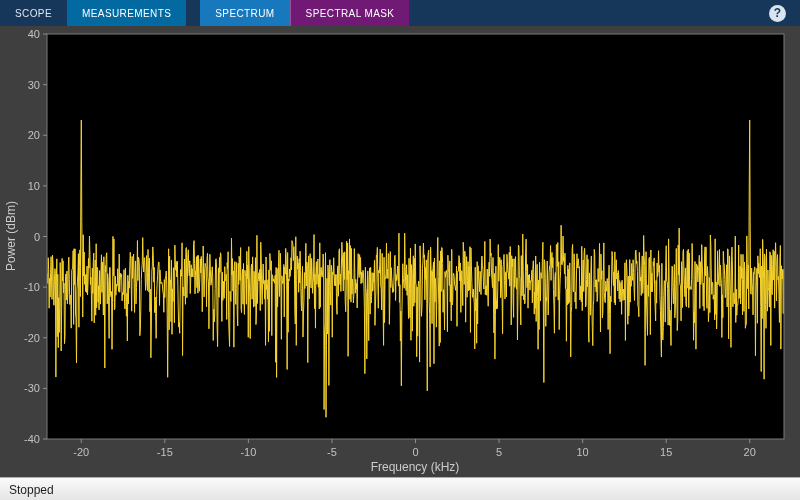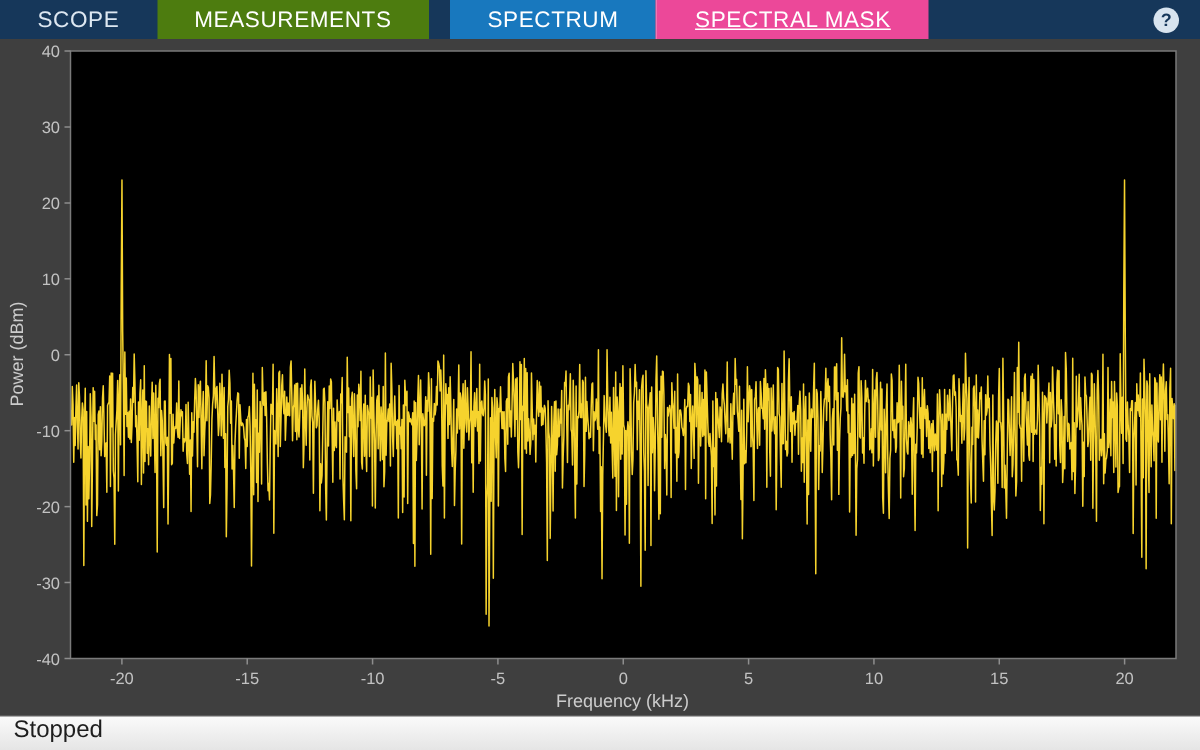--- a/index.html
+++ b/index.html
@@ -10,22 +10,22 @@
     background:#3F3F3F;
   }
   
   .tabbar{
     flex:0 0 26px;height:26px;
     display:flex;align-items:stretch;
     background:#16375A;
   }
   .tab{
     display:flex;align-items:center;
-    padding:0 25px;
-    font-size:15px;letter-spacing:.4px;
+    padding:0 15px;
+    font-size:10px;letter-spacing:.4px;
     color:#DDE7F1;white-space:nowrap;cursor:default;
     user-select:none;
   }
   .tab.active{color:#FFFFFF;}
   .tab.contextual{color:#FFFFFF;}
   .tab.contextual + .tab.contextual{border-left:1px solid rgba(255,255,255,.25);}
   .tab.group-start{margin-left:14px;}
   .tabbar-spacer{flex:1;}
   .help-btn{
     align-self:center;
@@ -38,36 +38,36 @@
   
   .plot-region{flex:1;position:relative;background:#3F3F3F;}
   .plot-region svg{display:block;}
   #tick-labels text{fill:#C2C2C2;font-size:11px;font-family:"Liberation Sans",sans-serif;}
   .axis-title{fill:#CCCCCC;font-size:12px;font-family:"Liberation Sans",sans-serif;}
   
   .statusbar{
     flex:0 0 23px;height:23px;
     background:linear-gradient(#FAFAFA,#E4E4E4);
     border-top:1px solid #ADADAD;
-    display:flex;
-    font-size:16px;color:#1E1E1E;
+    display:flex;align-items:center;
+    font-size:12px;color:#1E1E1E;
   }
   .status-state{padding-left:9px;width:70px;flex:0 0 auto;}
   .status-metrics{white-space:pre;}
 </style>
 </head>
 <body>
 
 <div class="app">
 
   <div class="tabbar" style="background: rgb(22, 55, 90);">
     <div class="tab">SCOPE</div>
-    <div class="tab active" style="background: #4d7c0f;">MEASUREMENTS</div>
+    <div class="tab active" style="background: #0369a1;">MEASUREMENTS</div>
     <div class="tab contextual group-start" style="background: rgb(24, 120, 190);">SPECTRUM</div>
-    <div class="tab contextual" style="background: #ec4899; text-decoration: underline;">SPECTRAL MASK</div>
+    <div class="tab contextual" style="background: #701a75;">SPECTRAL MASK</div>
     <div class="tabbar-spacer"></div>
     <div class="help-btn">
       <span>?</span>
     </div>
   </div>
 
   <div class="plot-region">
     <svg id="plot-svg" width="800" height="451" viewBox="0 0 800 451">
       <defs>
         <clipPath id="plot-clip">

